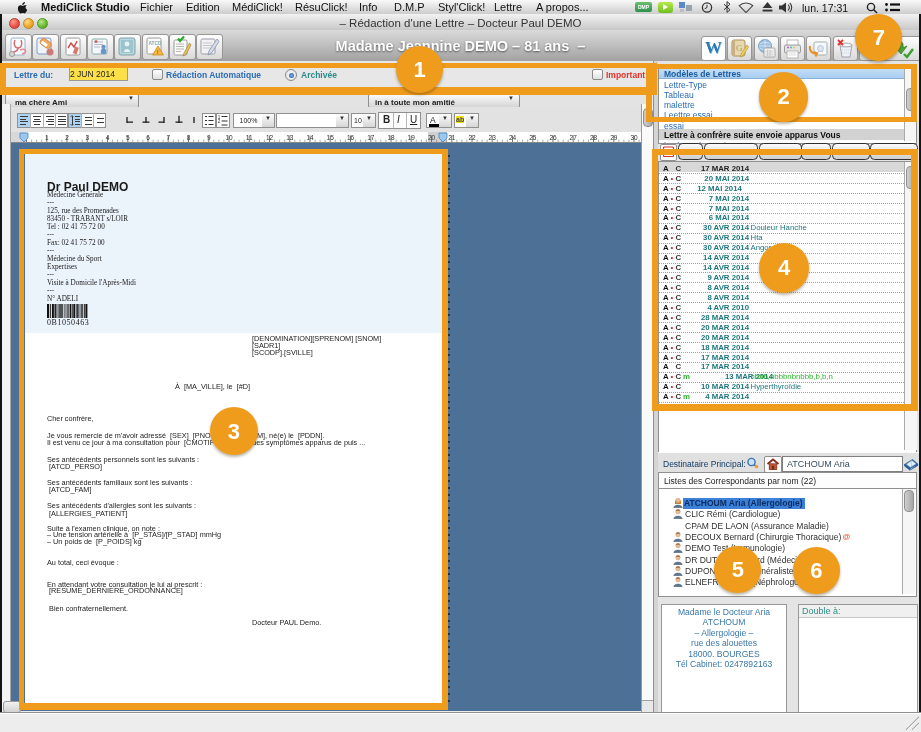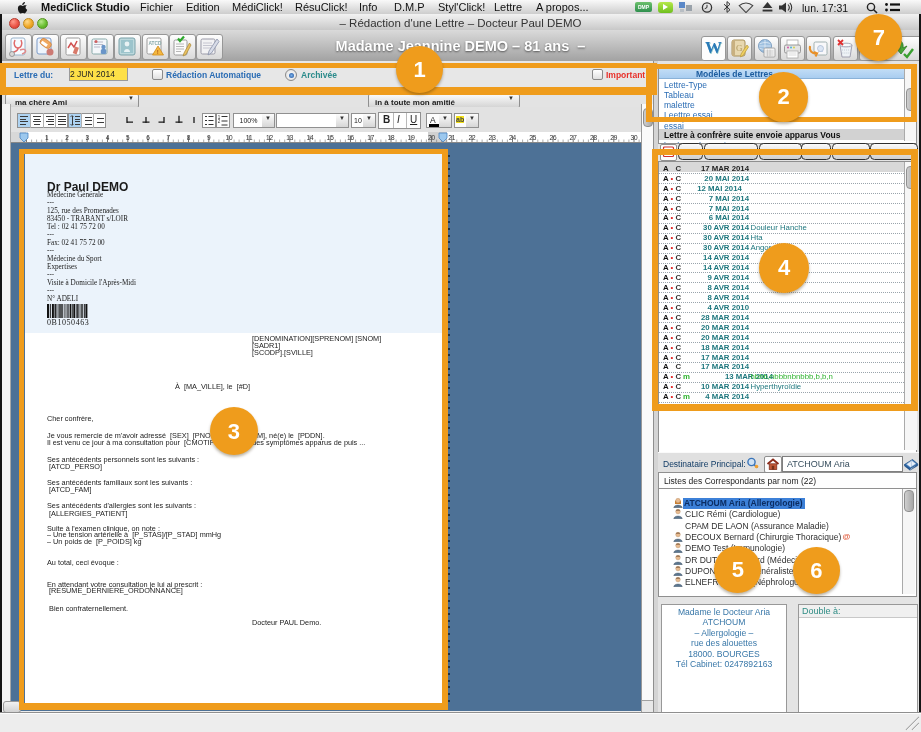--- a/index.html
+++ b/index.html
@@ -669,21 +669,21 @@
     <div class="abs" style="left:447.6px;top:679.6px;width:2.6px;height:2px;background:#1e3248;"></div>
     <div class="abs" style="left:447.6px;top:686.2px;width:2.6px;height:2px;background:#1e3248;"></div>
     <div class="abs" style="left:447.6px;top:692.8px;width:2.6px;height:2px;background:#1e3248;"></div>
     <div class="abs" style="left:447.6px;top:699.5px;width:2.6px;height:2px;background:#1e3248;"></div>
   </div>
 
 <div class="abs" id="rightpanel" style="left:658px;top:61px;width:263px;height:651px;background:#e4e4e4;"></div>
 <div id="rp-content" style="position:absolute;left:0;top:0;">
 <div class="abs" style="left:658px;top:63.5px;width:257px;height:78px;background:#fff;border:1px solid #8f8f8f;overflow:hidden;">
 <div class="abs" style="left:0;top:0;width:245px;height:13.5px;background:linear-gradient(#cde4f8,#a9cdf0);border-bottom:1px solid #8ab2d8;">
-        <span class="abs" style="left:5px;top:4.5px;font-size:8.5px;font-weight:bold;color:#1c5c9e;margin-left:32px;">Modèles de Lettres</span>
+        <span class="abs" style="left:5px;top:4.5px;font-size:8.5px;font-weight:bold;color:#1c5c9e;">Modèles de Lettres</span>
       </div>
 <span class="abs" style="left:5px;top:15.3px;font-size:8.5px;color:#2a6cb4;">Lettre-Type</span>
 <span class="abs" style="left:5px;top:25.5px;font-size:8.5px;color:#2a6cb4;">Tableau</span>
 <span class="abs" style="left:5px;top:35.7px;font-size:8.5px;color:#2a6cb4;">malettre</span>
 <span class="abs" style="left:5px;top:45.9px;font-size:8.5px;color:#2a6cb4;">Leettre essai</span>
 <span class="abs" style="left:5px;top:56.1px;font-size:8.5px;color:#2a6cb4;">essai</span>
 <div class="abs" style="left:0;top:64.5px;width:245px;height:10.6px;background:#d2d2d2;">
         <span class="abs" style="left:5px;top:1.2px;font-size:8.5px;font-weight:bold;color:#111;white-space:nowrap;">Lettre à confrère suite envoie apparus Vous</span>
       </div>
 <span class="abs" style="left:5px;top:76.1px;font-size:8.5px;color:#2a6cb4;">le chpendant suite</span>

